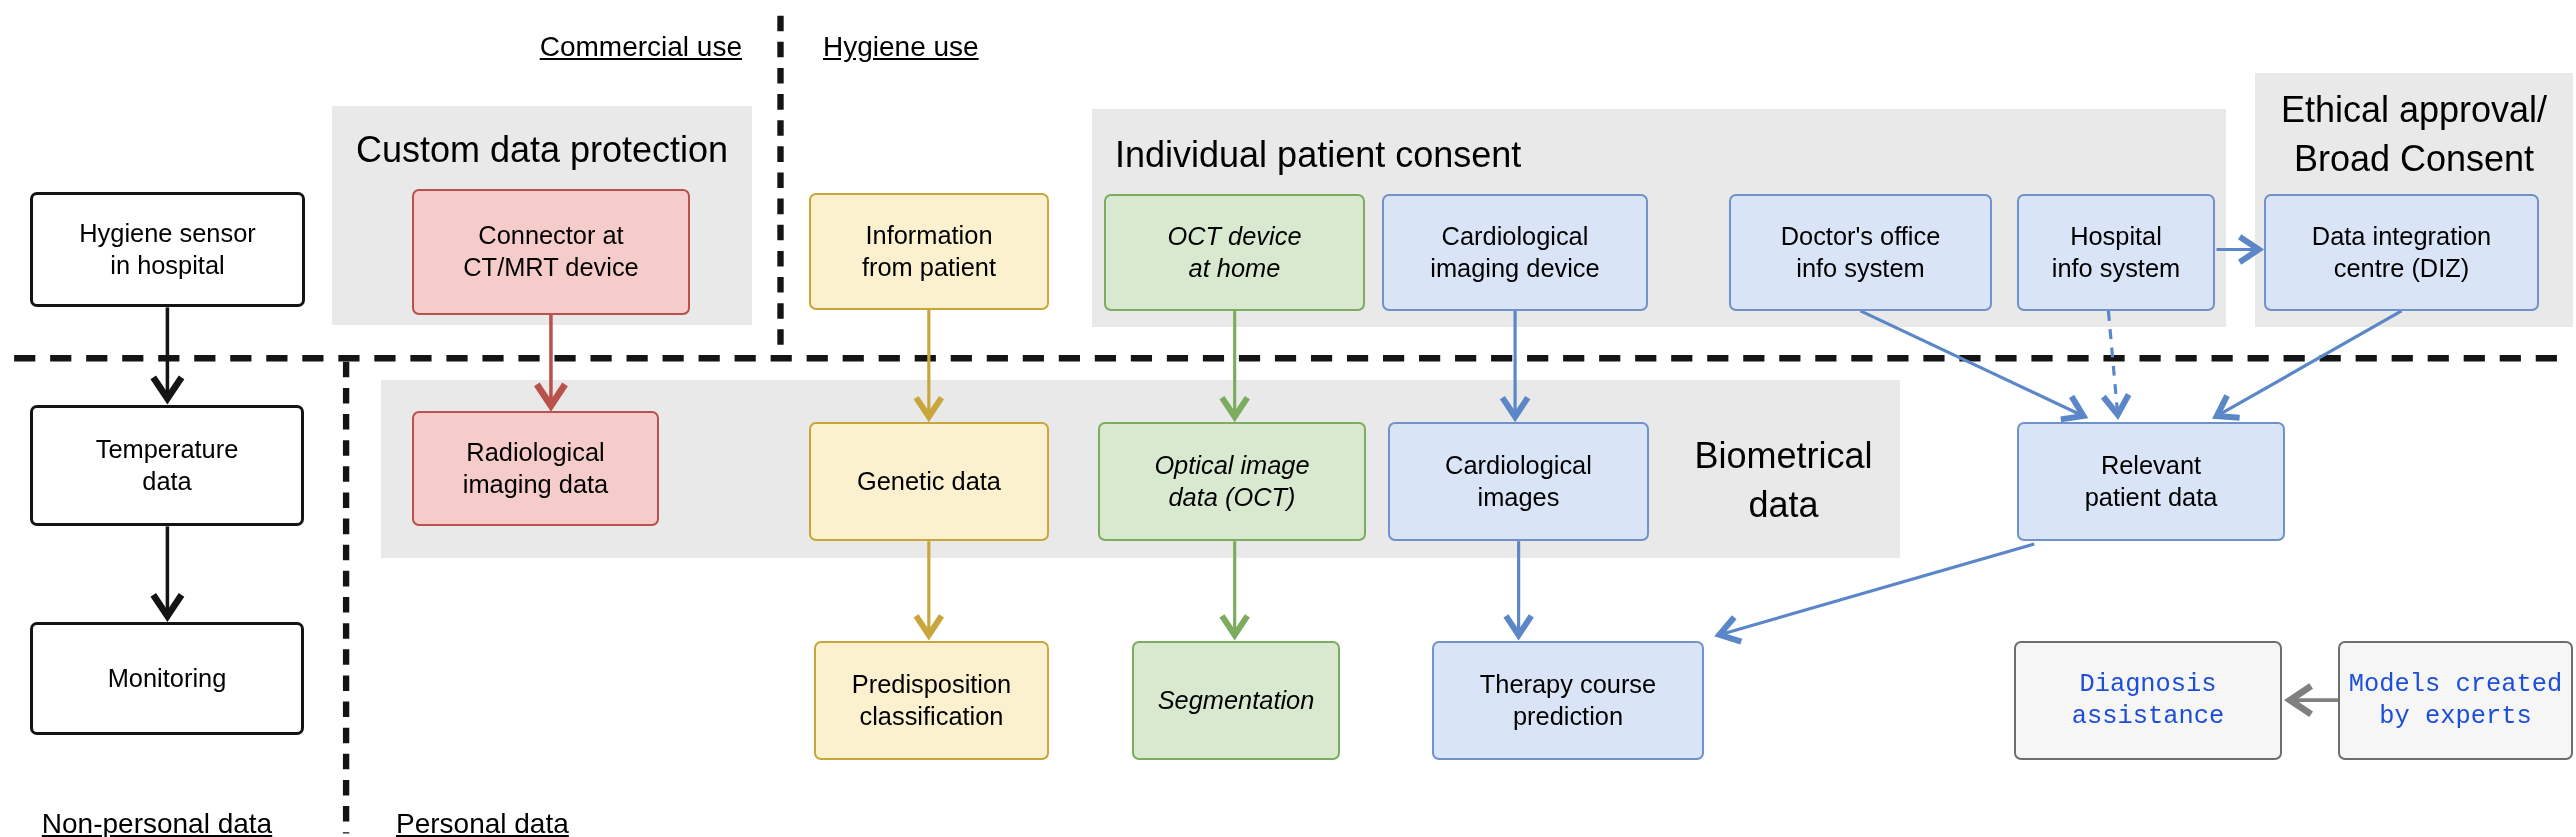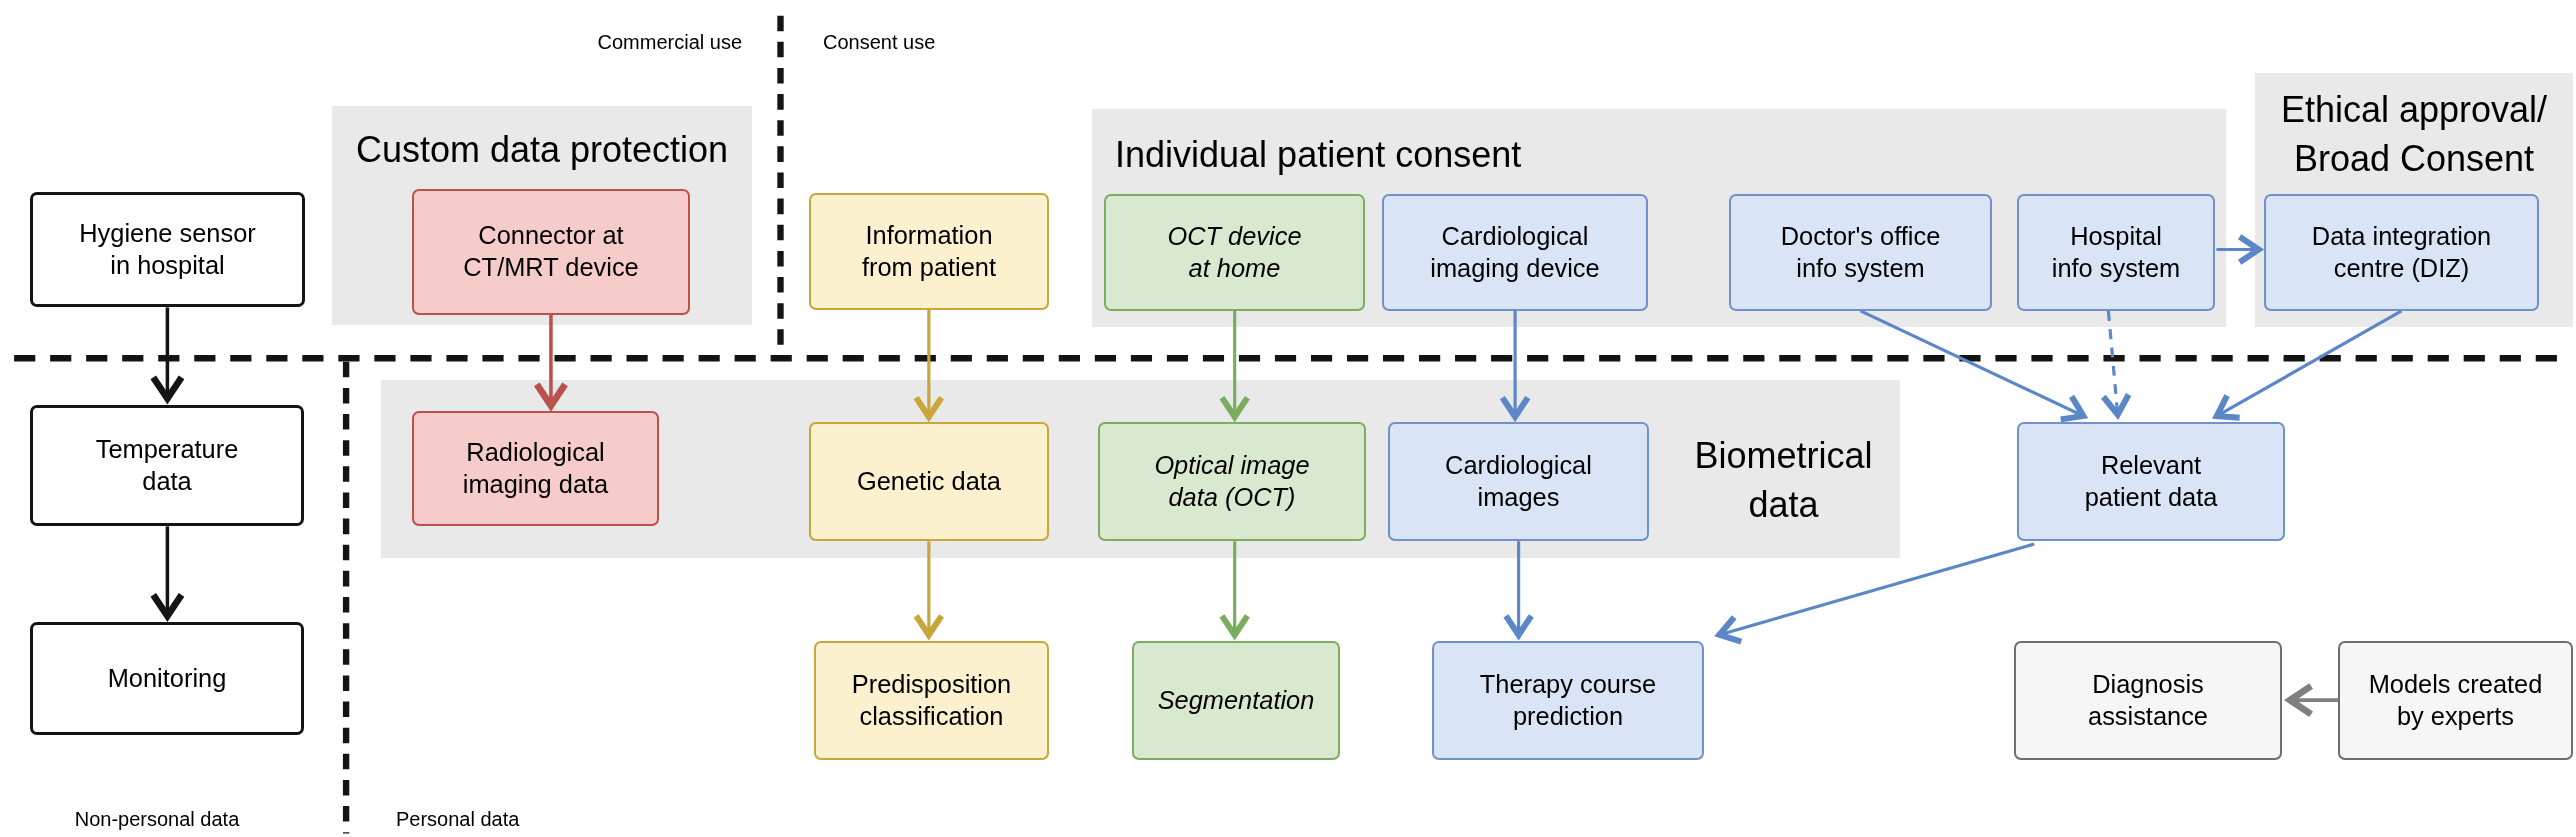--- a/index.html
+++ b/index.html
@@ -1,29 +1,29 @@
 <!DOCTYPE html>
 <html style="font-size:11.3px"><head>
 <meta charset="utf-8">
 <style>
   html,body{margin:0;padding:0;background:#fff;}
   #canvas{position:relative;width:2576px;height:838px;background:#fff;overflow:hidden;
           font-family:"Liberation Sans",sans-serif;color:#000;}
   .panel{position:absolute;background:#E9E9E9;}
   .panel-label{position:absolute;font-size:36px;line-height:1.35;white-space:pre-line;}
-  .region-label{position:absolute;font-size:20px;line-height:1.2;}
+  .region-label{position:absolute;font-size:28px;line-height:1.2;text-decoration:underline;}
   .box{position:absolute;display:flex;align-items:center;justify-content:center;
        text-align:center;white-space:pre-line;border-radius:7px;font-size:25.4px;
        line-height:1.25;box-sizing:border-box;}
   .white {background:#FFFFFF;border:3.5px solid #141414;}
   .red   {background:#F6CCCA;border:2.8px solid #B9524C;}
   .yellow{background:#FCF1CE;border:2.8px solid #C9A63C;}
   .green {background:#D8E9CF;border:2.8px solid #7CAC5D;font-style:italic;}
   .blue  {background:#D9E4F6;border:2.8px solid #7191C9;}
-  .grayb {background:#F6F6F6;border:2.8px solid #6E6E6E;color:#000000;}
+  .grayb {background:#F6F6F6;border:2.8px solid #6E6E6E;color:#1d4ed8;font-family:Liberation Mono, monospace;}
   svg.overlay{position:absolute;left:0;top:0;}
   .ctr{display:flex;align-items:center;justify-content:center;text-align:center;}
 </style>
 </head>
 <body>
 
 <div id="canvas">
 
   <div class="panel" style="left:332px;top:106px;width:420px;height:219px;"></div>
   <div class="panel" style="left:1092px;top:109px;width:1134px;height:218px;"></div>
@@ -31,21 +31,21 @@
   <div class="panel" style="left:381px;top:380px;width:1519px;height:178px;"></div>
 
   <div class="panel-label ctr" style="left:332px;top:126px;width:420px;">Custom data protection</div>
   <div class="panel-label" style="left:1115px;top:131px;">Individual patient consent</div>
   <div class="panel-label ctr" style="left:2255px;top:86px;width:318px;">Ethical approval/
 Broad Consent</div>
   <div class="panel-label ctr" style="left:1667px;top:432px;width:233px;">Biometrical
 data</div>
 
   <div class="region-label" style="left:424px;top:30px;width:318px;text-align:right;">Commercial use</div>
-  <div class="region-label" style="left:823px;top:30px;">Consent use</div>
+  <div class="region-label" style="left:823px;top:30px;">Hygiene use</div>
   <div class="region-label" style="left:7px;top:807px;width:300px;text-align:center;">Non-personal data</div>
   <div class="region-label" style="left:396px;top:807px;">Personal data</div>
 
   <svg class="overlay" width="2576" height="838" viewBox="0 0 3647 1186">
     <defs>
       <marker id="m-black" markerWidth="10" markerHeight="10" refX="6.6" refY="5" orient="auto" markerUnits="strokeWidth">
         <path d="M1,1 L7,5 L1,9" fill="none" stroke="#141414" stroke-width="1.9"></path>
       </marker>
       <marker id="m-red" markerWidth="10" markerHeight="10" refX="6.6" refY="5" orient="auto" markerUnits="strokeWidth">
         <path d="M1,1 L7,5 L1,9" fill="none" stroke="#B9524C" stroke-width="1.9"></path>

